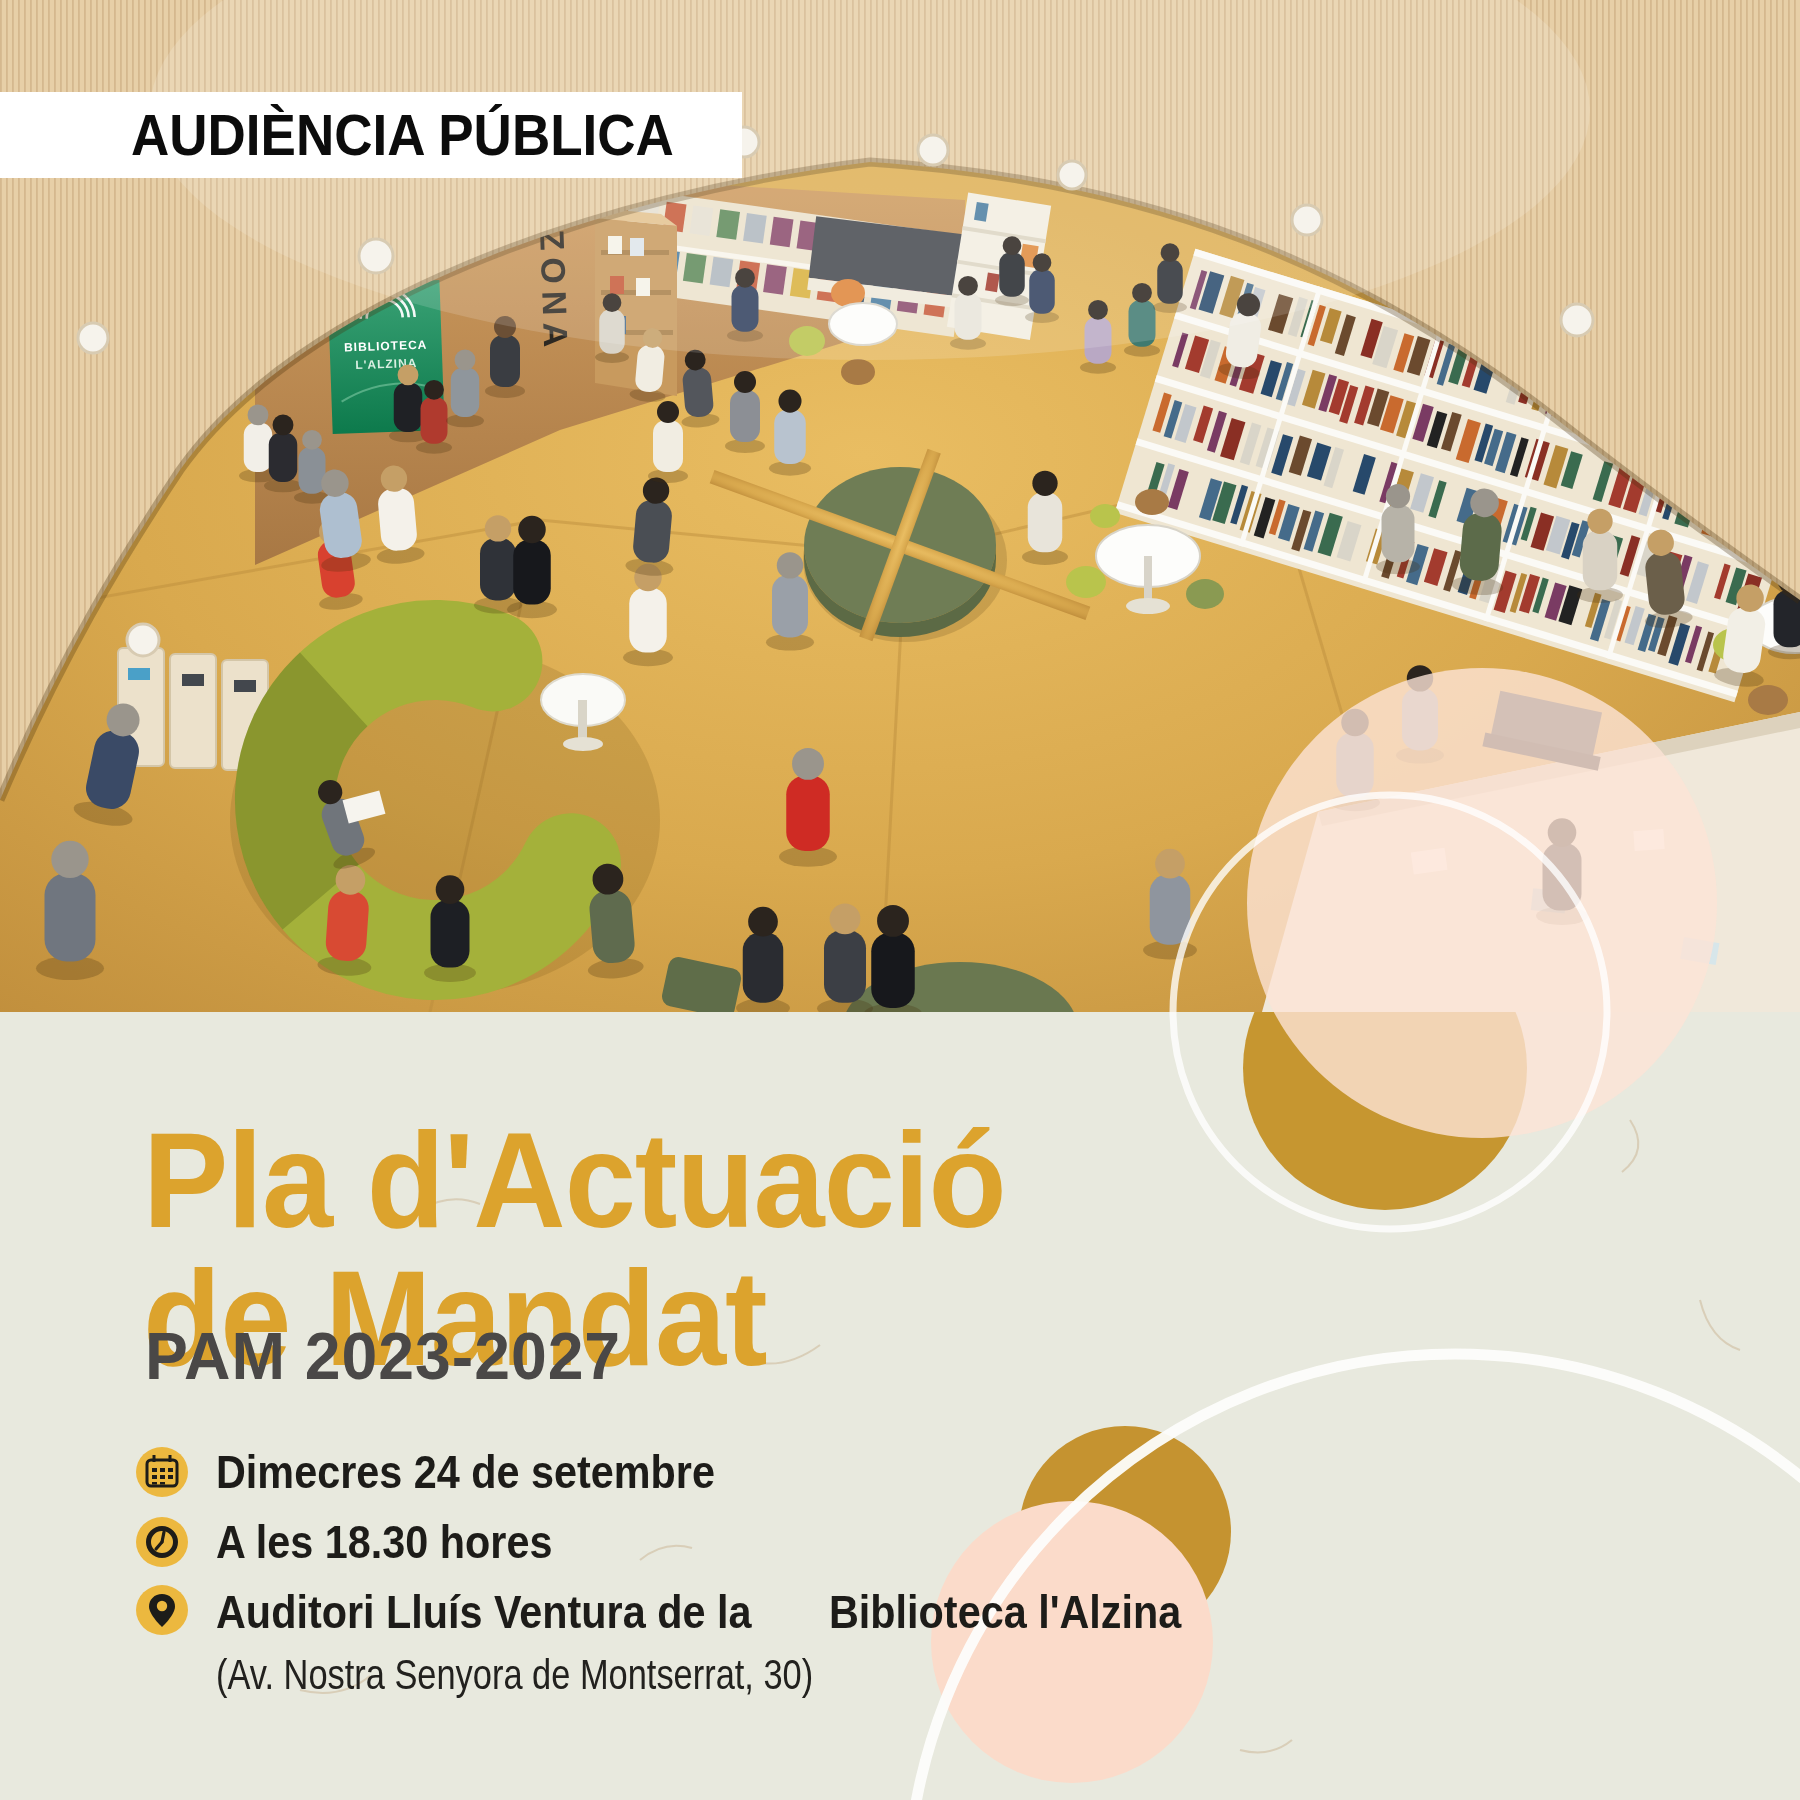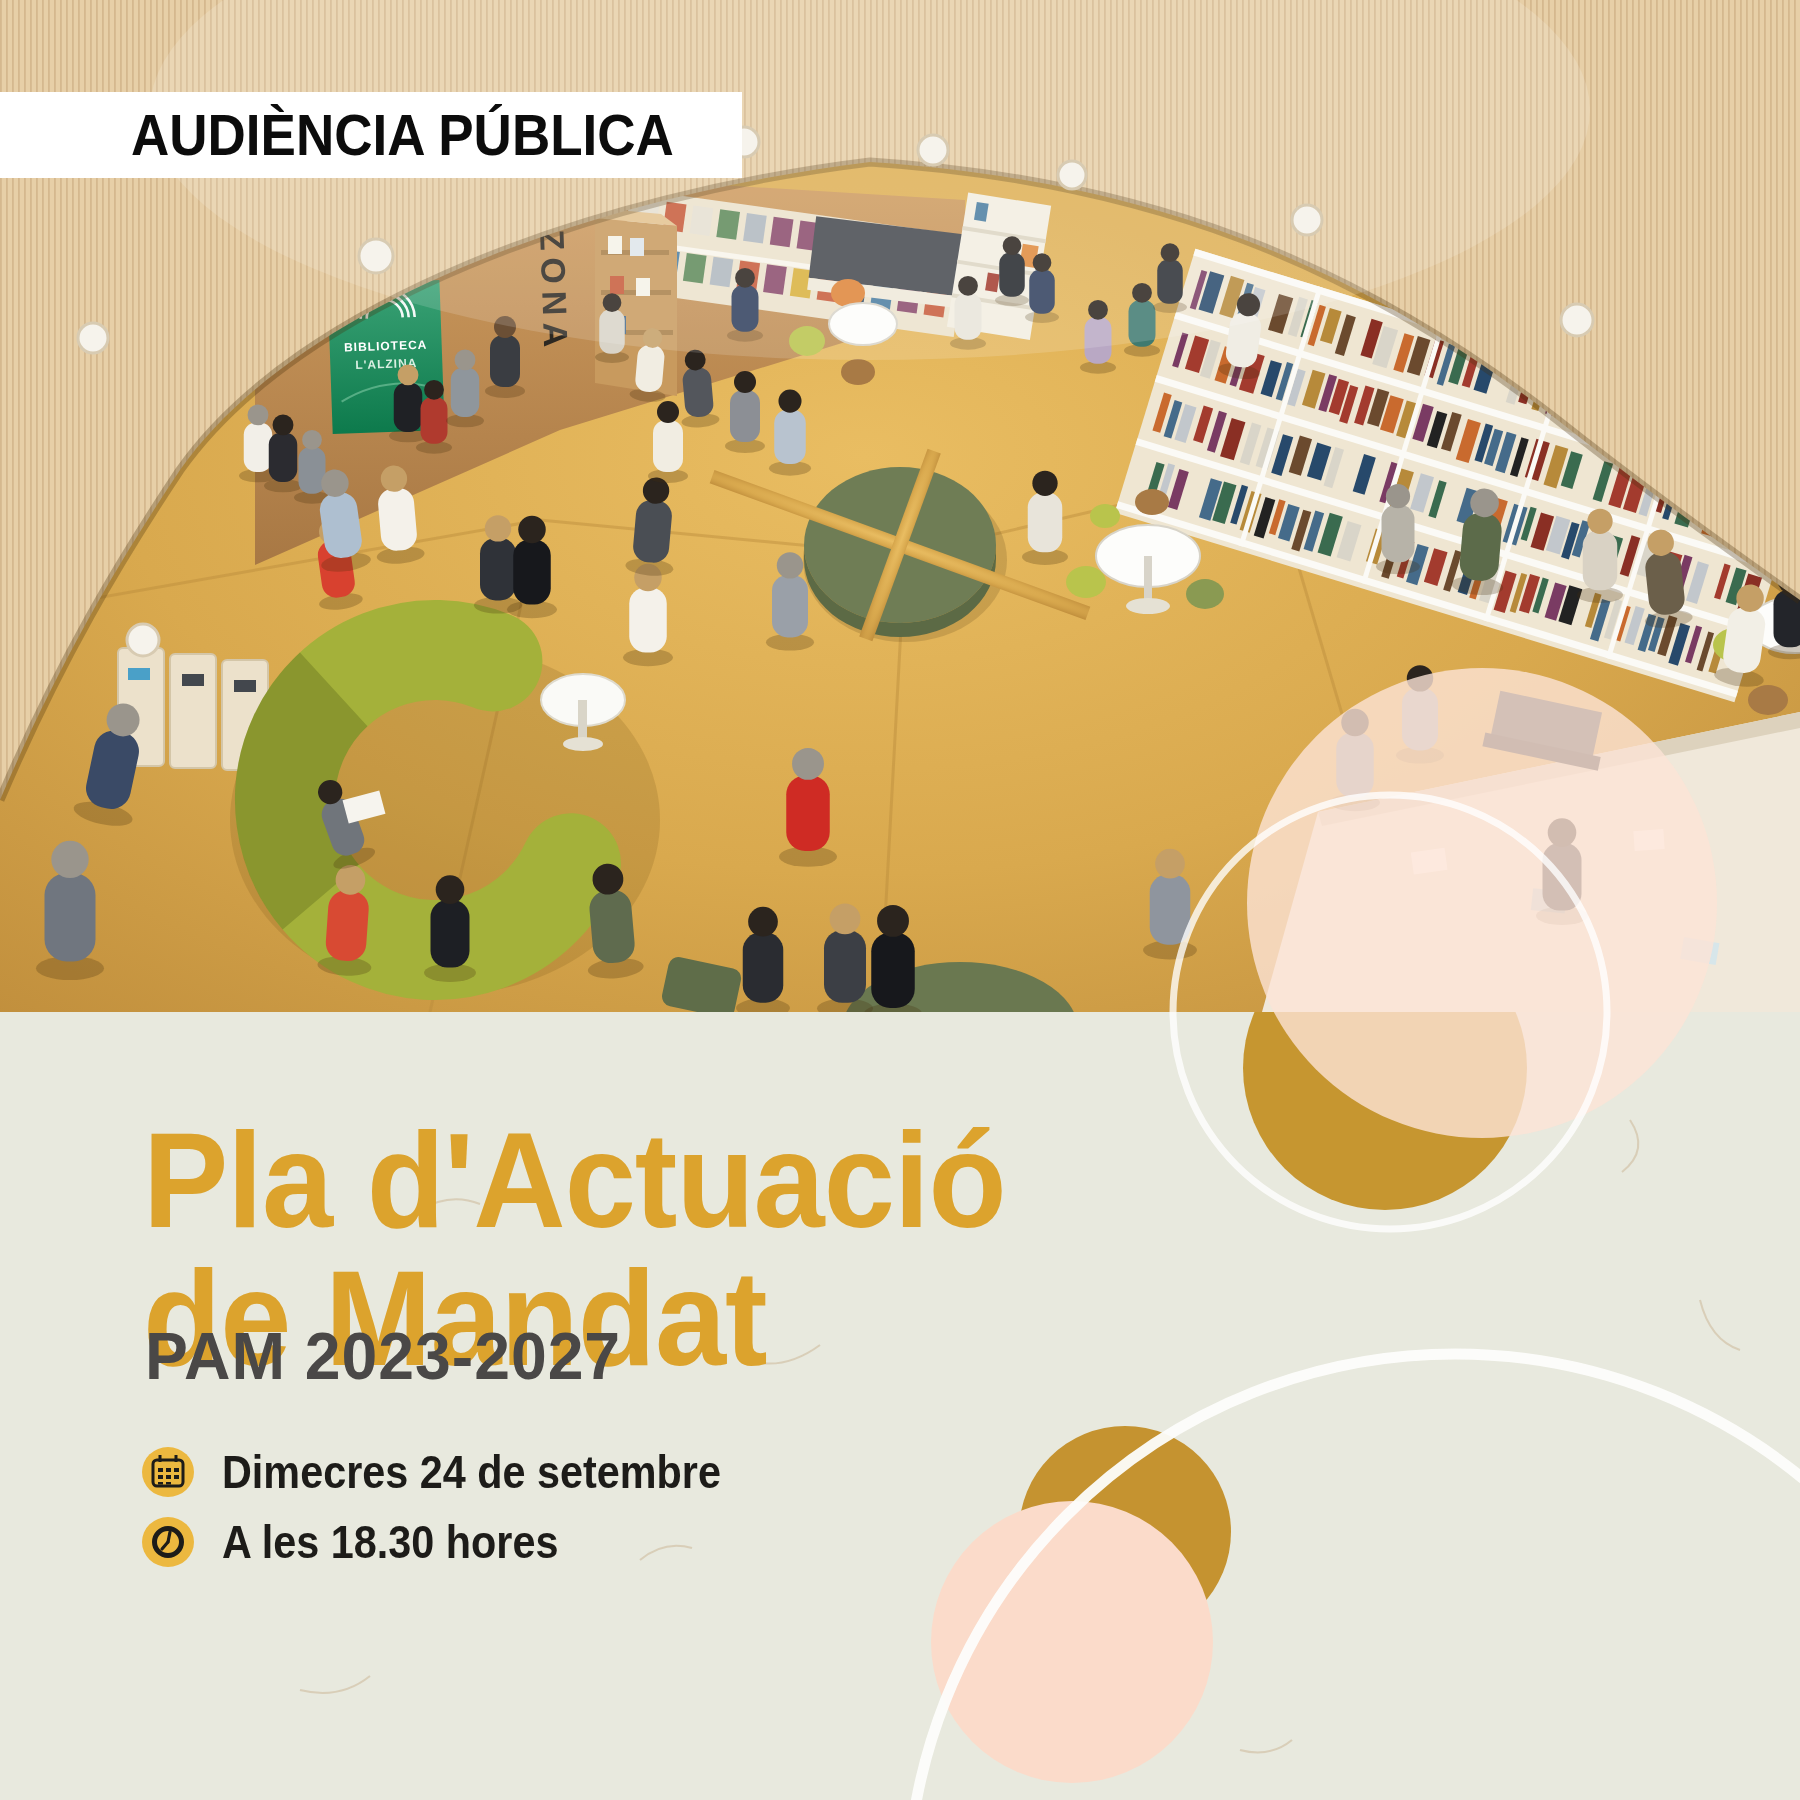--- a/index.html
+++ b/index.html
@@ -24,21 +24,21 @@
   .title{
     position:absolute;left:143px;top:1020px;z-index:20;color:#dca32d;font-weight:bold;
     font-size:136px;line-height:138px;letter-spacing:-1px;transform:scaleX(.94);
     transform-origin:left top;white-space:nowrap;
   }
   .pam{
     position:absolute;left:145px;top:1317px;z-index:20;color:#4a4847;font-weight:bold;
     font-size:67px;letter-spacing:1px;transform:scaleX(.96);transform-origin:left top;white-space:nowrap;
   }
   .schedule{
-    position:absolute;left:142px;top:1446px;z-index:20;list-style:none;margin:0;padding:0;
+    position:absolute;left:136px;top:1446px;z-index:20;list-style:none;margin:0;padding:0;
   }
   .schedule li{display:flex;align-items:flex-start;}
   .schedule li + li{margin-top:12px;}
   .row-1{margin-bottom:18px;}
   .row-2{margin-bottom:16px;}
   .badge{width:52px;height:52px;flex:0 0 52px;margin-right:28px;}
   .itext{
     font-size:47px;font-weight:bold;color:#1d1c19;line-height:52px;white-space:nowrap;
     display:inline-block;transform:scaleX(.88);transform-origin:left top;
   }
@@ -727,14 +727,26 @@
     </li>
     <li class="row-2">
       <svg class="badge" viewBox="0 0 52 52">
         <ellipse cx="26" cy="26" rx="26" ry="25" fill="#ecb83f"></ellipse>
         <circle cx="26" cy="26" r="13.5" fill="none" stroke="#1d1c19" stroke-width="5"></circle>
         <line x1="26" y1="26" x2="28" y2="16" stroke="#1d1c19" stroke-width="3.2" stroke-linecap="round"></line>
         <line x1="26" y1="26" x2="20" y2="33" stroke="#1d1c19" stroke-width="3.2" stroke-linecap="round"></line>
       </svg>
       <span class="itext">A les 18.30 hores</span>
     </li>
+    <li>
+      <svg class="badge" viewBox="0 0 52 52">
+        <ellipse cx="26" cy="26" rx="26" ry="25" fill="#ecb83f"></ellipse>
+        <path d="M26,10 C18.5,10 13,15.5 13,22.5 C13,31 26,43 26,43 C26,43 39,31 39,22.5 C39,15.5 33.5,10 26,10 Z" fill="#1d1c19"></path>
+        <circle cx="26" cy="22" r="5.2" fill="#ecb83f"></circle>
+      </svg>
+      <div>
+        <div class="itext itext-multi">Auditori Lluís Ventura de la</div>
+        <div class="itext itext-multi">Biblioteca l'Alzina</div>
+        <div class="inote">(Av. Nostra Senyora de Montserrat, 30)</div>
+      </div>
+    </li>
   </ul>
 </div>
 
 </body></html>

